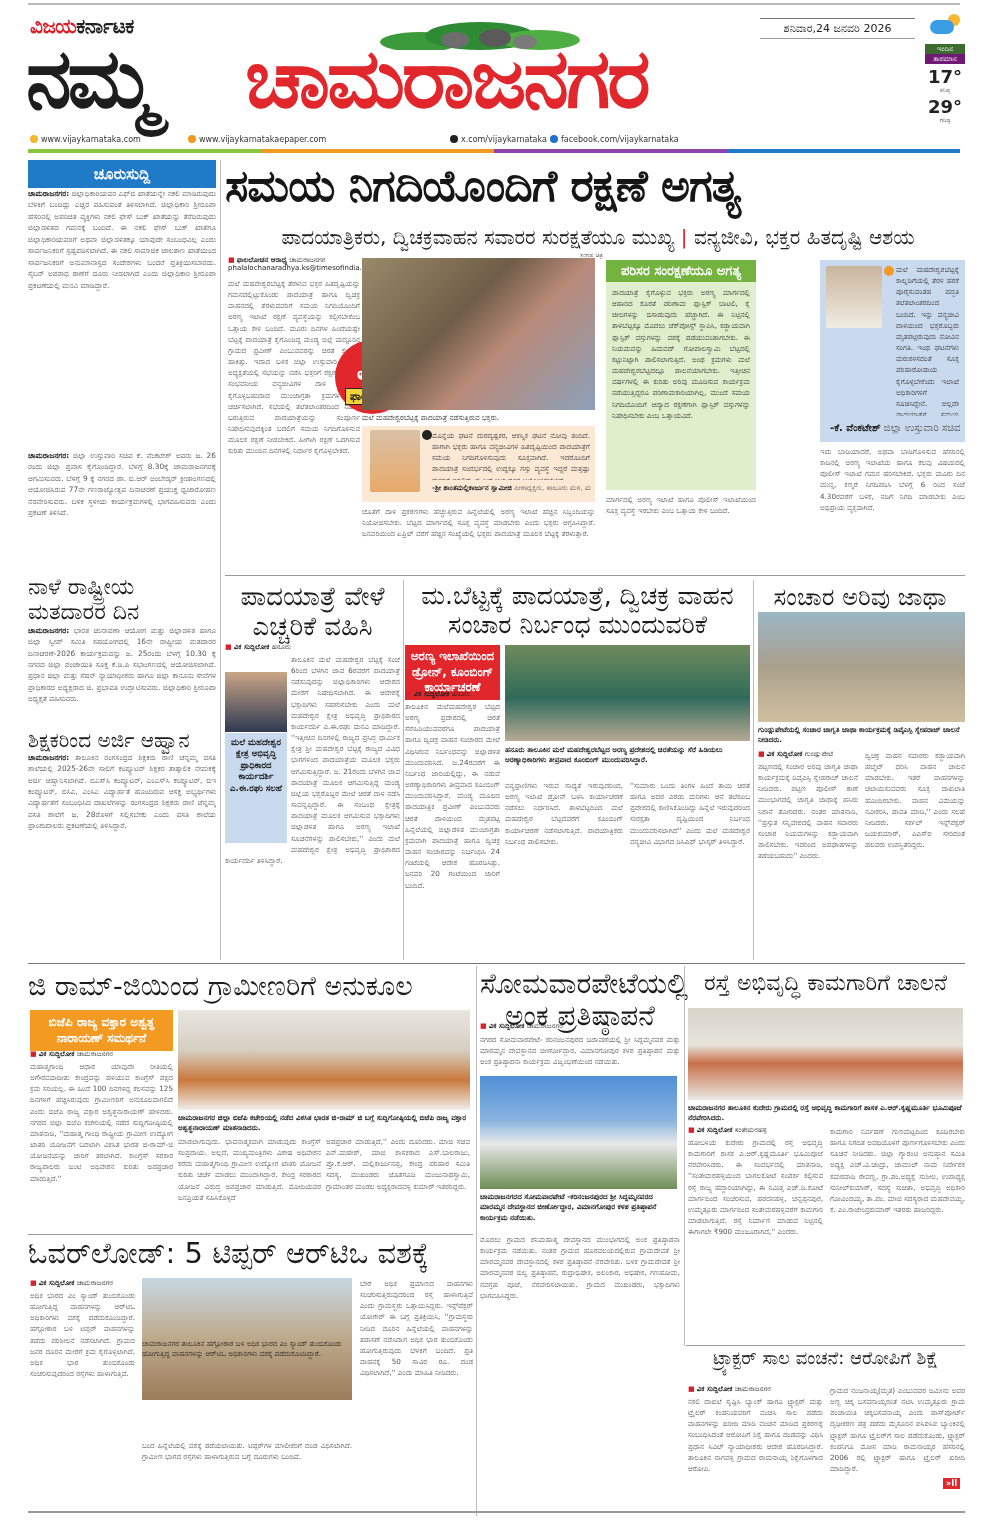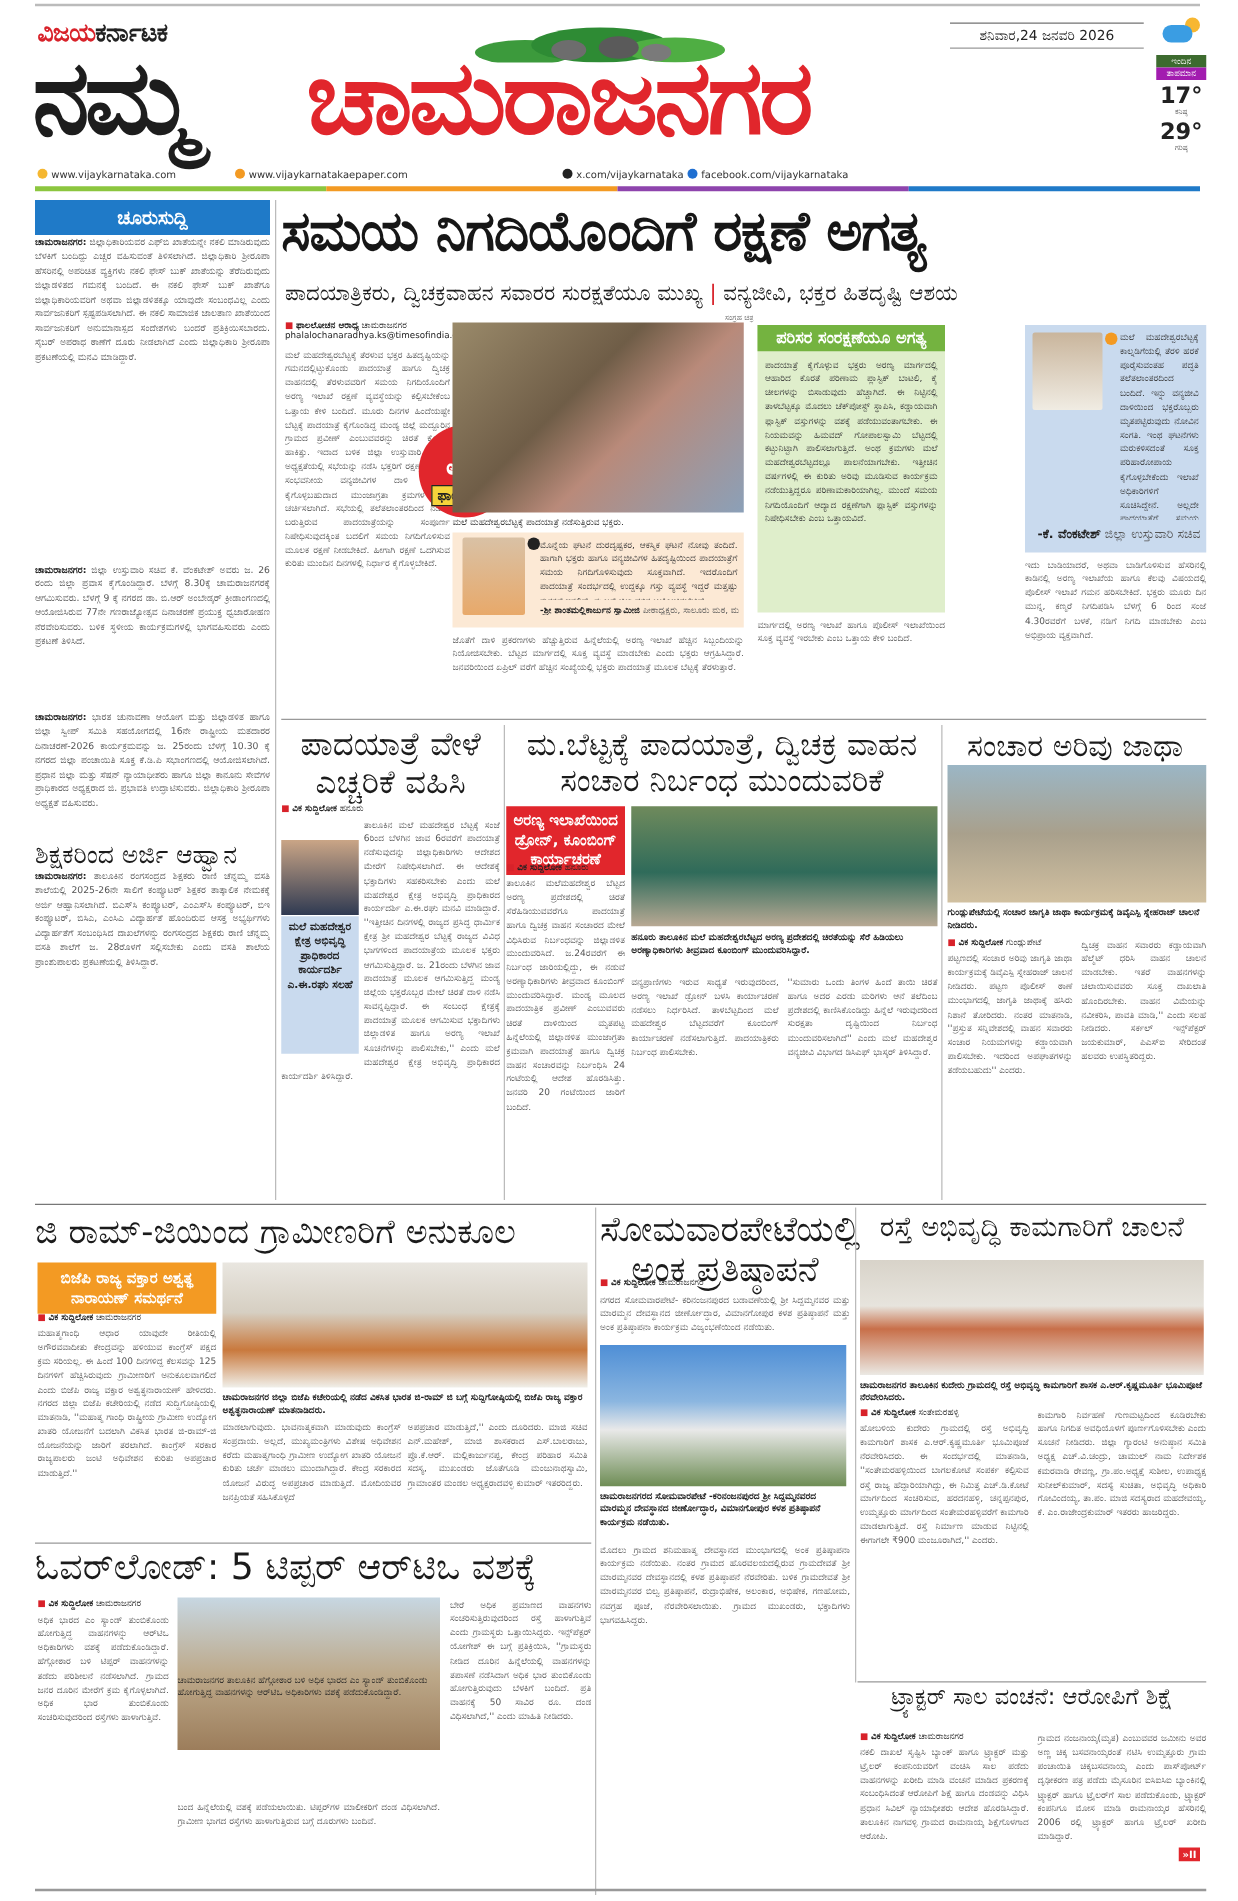--- a/index.html
+++ b/index.html
@@ -11,39 +11,39 @@
   .brand .red { color: #d8222a; } .brand .blk { color: #222; }
   .title-left { left: 26px; top: 38px; font-size: 82px; font-weight: 900; color: #1d1d1d; line-height: 1; letter-spacing: -4px; }
   .title-right { left: 245px; top: 38px; font-size: 82px; font-weight: 900; color: #e1262c; line-height: 1; letter-spacing: -3px; }
   .hills { left: 380px; top: 16px; width: 200px; height: 34px; }
   .dateline { left: 760px; top: 18px; width: 155px; border-top: 1px solid #737373; border-bottom: 1px solid #999; font-size: 11px; text-align: center; padding: 3px 0; }
   .weather { left: 925px; top: 14px; width: 40px; text-align: center; }
   .weather .cloud { width: 30px; height: 22px; margin: 0 auto; position: relative; }
   .weather .cloud .c { position: absolute; left: 0; top: 6px; width: 24px; height: 14px; background: #3a9de3; border-radius: 8px; }
   .weather .cloud .s { position: absolute; right: 0; top: 0; width: 12px; height: 12px; background: #f7b731; border-radius: 50%; }
   .weather .tag1 { background: #3d6b2f; color: #fff; font-size: 7px; margin-top: 8px; padding: 1px 0; }
-  .weather .tag2 { background: #a21caf; color: #fff; font-size: 7px; padding: 1px 0; }
+  .weather .tag2 { background: #701a75; color: #fff; font-size: 7px; padding: 1px 0; }
   .weather .temp { font-size: 18px; font-weight: bold; line-height: 1; margin-top: 4px; }
   .weather .lbl { font-size: 6px; color: #555; }
   .links { left: 30px; top: 135px; width: 930px; font-size: 8px; color: #333; display: flex; gap: 0; }
   .links span { position: absolute; white-space: nowrap; }
   .linkdot { display: inline-block; width: 8px; height: 8px; border-radius: 50%; vertical-align: -1px; margin-right: 3px; }
   .colorbar { left: 28px; top: 149px; width: 932px; height: 4px; display: flex; }
   .colorbar div { flex: 1; }
 
   .leftcol { left: 28px; top: 160px; width: 188px; }
   .kicker { background: #1f7ac8; color: #fff; text-align: center; font-size: 15px; font-weight: bold; padding: 5px 0; }
   .lhead { font-size: 22px; line-height: 1.15; color: #1b1b1b; margin-top: 6px; font-weight: 500; }
   .lbody { font-size: 7.4px; line-height: 1.55; color: #555; text-align: justify; }
   .lbody b { color: #222; }
   .vrule { width: 1px; background: #bbb; }
   .hrule { height: 1px; background: #999; }
 
   .bighead { left: 225px; top: 162px; width: 740px; font-size: 44px; line-height: 1.1; font-weight: 900; color: #161616; letter-spacing: -1px; white-space: nowrap; }
-  .subhead { left: 228px; top: 225px; width: 740px; font-size: 17px; color: #1d1d1d; white-space: nowrap; }
+  .subhead { left: 228px; top: 225px; width: 740px; font-size: 20px; color: #1d1d1d; white-space: nowrap; text-align: center; }
   .subhead .bar { color: #d8222a; }
   .byline { font-size: 7px; color: #222; }
   .byline .sq { color: #d8222a; }
   .text { font-size: 7.2px; line-height: 1.55; color: #555; text-align: justify; }
   .photo { background: linear-gradient(135deg,#9a8a6a,#6f5d47 40%,#b98a7a 60%,#8ba0b8); }
   .caption { font-size: 7.2px; line-height: 1.45; color: #222; }
   .quote-box { background: #fce9d5; }
   .green-box { background: #dfeecb; }
   .green-head { background: #74b340; color: #fff; font-size: 13px; font-weight: bold; text-align: center; padding: 3px 0; }
   .blue-box { background: #c9daee; }
@@ -102,20 +102,21 @@
 <div class="abs leftcol">
   <div class="kicker">ಚೂರುಸುದ್ದಿ</div>
 
   <div>
     <div class="lbody" style="height:262px;overflow:hidden"><b>ಚಾಮರಾಜನಗರ:</b> <span>ಜಿಲ್ಲಾಧಿಕಾರಿಯವರ ಎಫ್‌ಬಿ ಖಾತೆಯನ್ನೇ ನಕಲಿ ಮಾಡಿರುವುದು ಬೆಳಕಿಗೆ ಬಂದಿದ್ದು ಎಚ್ಚರ ವಹಿಸುವಂತೆ ತಿಳಿಸಲಾಗಿದೆ. ಜಿಲ್ಲಾಧಿಕಾರಿ ಶ್ರೀರೂಪಾ ಹೆಸರಿನಲ್ಲಿ ಅಪರಿಚಿತ ವ್ಯಕ್ತಿಗಳು ನಕಲಿ ಫೇಸ್ ಬುಕ್ ಖಾತೆಯನ್ನು ತೆರೆದಿರುವುದು ಜಿಲ್ಲಾಡಳಿತದ ಗಮನಕ್ಕೆ ಬಂದಿದೆ. ಈ ನಕಲಿ ಫೇಸ್ ಬುಕ್ ಖಾತೆಗೂ ಜಿಲ್ಲಾಧಿಕಾರಿಯವರಿಗೆ ಅಥವಾ ಜಿಲ್ಲಾಡಳಿತಕ್ಕೂ ಯಾವುದೇ ಸಂಬಂಧವಿಲ್ಲ ಎಂದು ಸಾರ್ವಜನಿಕರಿಗೆ ಸ್ಪಷ್ಟಪಡಿಸಲಾಗಿದೆ. ಈ ನಕಲಿ ಸಾಮಾಜಿಕ ಜಾಲತಾಣ ಖಾತೆಯಿಂದ ಸಾರ್ವಜನಿಕರಿಗೆ ಅನುಮಾನಾಸ್ಪದ ಸಂದೇಶಗಳು ಬಂದರೆ ಪ್ರತಿಕ್ರಿಯಿಸಬಾರದು. ಸೈಬರ್ ಅಪರಾಧ ಠಾಣೆಗೆ ದೂರು ನೀಡಲಾಗಿದೆ ಎಂದು ಜಿಲ್ಲಾಧಿಕಾರಿ ಶ್ರೀರೂಪಾ ಪ್ರಕಟಣೆಯಲ್ಲಿ ಮನವಿ ಮಾಡಿದ್ದಾರೆ.</span></div>
   </div>
   <div>
     <div class="lbody" style="height:118px;overflow:hidden"><b>ಚಾಮರಾಜನಗರ:</b> <span>ಜಿಲ್ಲಾ ಉಸ್ತುವಾರಿ ಸಚಿವ ಕೆ. ವೆಂಕಟೇಶ್ ಅವರು ಜ. 26 ರಂದು ಜಿಲ್ಲಾ ಪ್ರವಾಸ ಕೈಗೊಂಡಿದ್ದಾರೆ. ಬೆಳಗ್ಗೆ 8.30ಕ್ಕೆ ಚಾಮರಾಜನಗರಕ್ಕೆ ಆಗಮಿಸುವರು. ಬೆಳಗ್ಗೆ 9 ಕ್ಕೆ ನಗರದ ಡಾ. ಬಿ.ಆರ್ ಅಂಬೇಡ್ಕರ್ ಕ್ರೀಡಾಂಗಣದಲ್ಲಿ ಆಯೋಜಿಸಿರುವ 77ನೇ ಗಣರಾಜ್ಯೋತ್ಸವ ದಿನಾಚರಣೆ ಪ್ರಯುಕ್ತ ಧ್ವಜಾರೋಹಣ ನೆರವೇರಿಸುವರು. ಬಳಿಕ ಸ್ಥಳೀಯ ಕಾರ್ಯಕ್ರಮಗಳಲ್ಲಿ ಭಾಗವಹಿಸುವರು ಎಂದು ಪ್ರಕಟಣೆ ತಿಳಿಸಿದೆ.</span></div>
   </div>
   <div>
+    <div class="lhead">ನಾಳೆ ರಾಷ್ಟ್ರೀಯ ಮತದಾರರ ದಿನ</div>
     <div class="lbody" style="height:98px;overflow:hidden"><b>ಚಾಮರಾಜನಗರ:</b> <span>ಭಾರತ ಚುನಾವಣಾ ಆಯೋಗ ಮತ್ತು ಜಿಲ್ಲಾಡಳಿತ ಹಾಗೂ ಜಿಲ್ಲಾ ಸ್ವೀಪ್ ಸಮಿತಿ ಸಹಯೋಗದಲ್ಲಿ 16ನೇ ರಾಷ್ಟ್ರೀಯ ಮತದಾರರ ದಿನಾಚರಣೆ-2026 ಕಾರ್ಯಕ್ರಮವನ್ನು ಜ. 25ರಂದು ಬೆಳಗ್ಗೆ 10.30 ಕ್ಕೆ ನಗರದ ಜಿಲ್ಲಾ ಪಂಚಾಯಿತಿ ಸೂಕ್ತ ಕೆ.ಡಿ.ಪಿ ಸಭಾಂಗಣದಲ್ಲಿ ಆಯೋಜಿಸಲಾಗಿದೆ. ಪ್ರಧಾನ ಜಿಲ್ಲಾ ಮತ್ತು ಸೆಷನ್ ನ್ಯಾಯಾಧೀಶರು ಹಾಗೂ ಜಿಲ್ಲಾ ಕಾನೂನು ಸೇವೆಗಳ ಪ್ರಾಧಿಕಾರದ ಅಧ್ಯಕ್ಷರಾದ ಜಿ. ಪ್ರಭಾವತಿ ಉದ್ಘಾಟಿಸುವರು. ಜಿಲ್ಲಾಧಿಕಾರಿ ಶ್ರೀರೂಪಾ ಅಧ್ಯಕ್ಷತೆ ವಹಿಸುವರು.</span></div>
   </div>
   <div>
     <div class="lhead" style="font-size:20px">ಶಿಕ್ಷಕರಿಂದ ಅರ್ಜಿ ಆಹ್ವಾನ</div>
     <div class="lbody" style="height:100px;overflow:hidden"><b>ಚಾಮರಾಜನಗರ:</b> <span>ತಾಲೂಕಿನ ರಂಗಸಂದ್ರದ ಶಿಕ್ಷಕರು ರಾಣಿ ಚೆನ್ನಮ್ಮ ವಸತಿ ಶಾಲೆಯಲ್ಲಿ 2025-26ನೇ ಸಾಲಿಗೆ ಕಂಪ್ಯೂಟರ್ ಶಿಕ್ಷಕರ ತಾತ್ಕಾಲಿಕ ನೇಮಕಕ್ಕೆ ಅರ್ಜಿ ಆಹ್ವಾನಿಸಲಾಗಿದೆ. ಬಿಎಸ್‌ಸಿ ಕಂಪ್ಯೂಟರ್, ಎಂಎಸ್‌ಸಿ ಕಂಪ್ಯೂಟರ್, ಬಿಇ ಕಂಪ್ಯೂಟರ್, ಬಿಸಿಎ, ಎಂಸಿಎ ವಿದ್ಯಾರ್ಹತೆ ಹೊಂದಿರುವ ಆಸಕ್ತ ಅಭ್ಯರ್ಥಿಗಳು ವಿದ್ಯಾರ್ಹತೆಗೆ ಸಂಬಂಧಿಸಿದ ದಾಖಲೆಗಳನ್ನು ರಂಗಸಂದ್ರದ ಶಿಕ್ಷಕರು ರಾಣಿ ಚೆನ್ನಮ್ಮ ವಸತಿ ಶಾಲೆಗೆ ಜ. 28ರೊಳಗೆ ಸಲ್ಲಿಸಬೇಕು ಎಂದು ವಸತಿ ಶಾಲೆಯ ಪ್ರಾಂಶುಪಾಲರು ಪ್ರಕಟಣೆಯಲ್ಲಿ ತಿಳಿಸಿದ್ದಾರೆ.</span></div>
   </div>
 </div>
 <div class="abs vrule" style="left:220px;top:160px;height:800px"></div>
 
 <div class="abs bighead">ಸಮಯ ನಿಗದಿಯೊಂದಿಗೆ ರಕ್ಷಣೆ ಅಗತ್ಯ</div>

